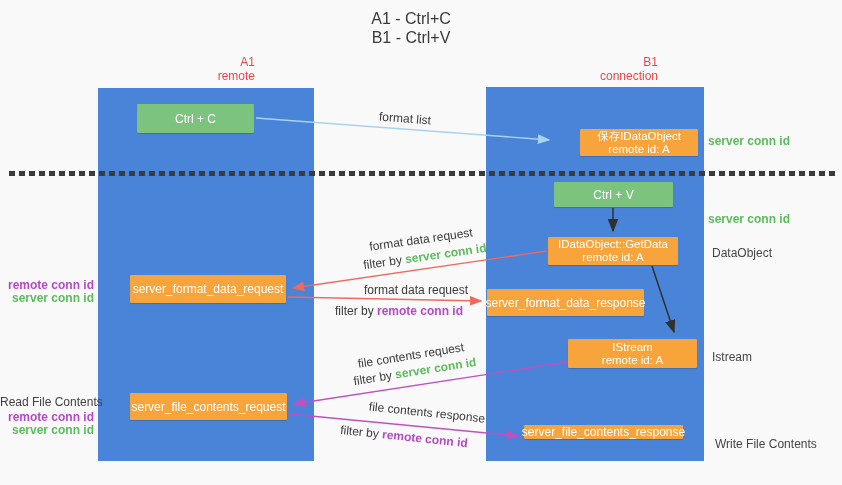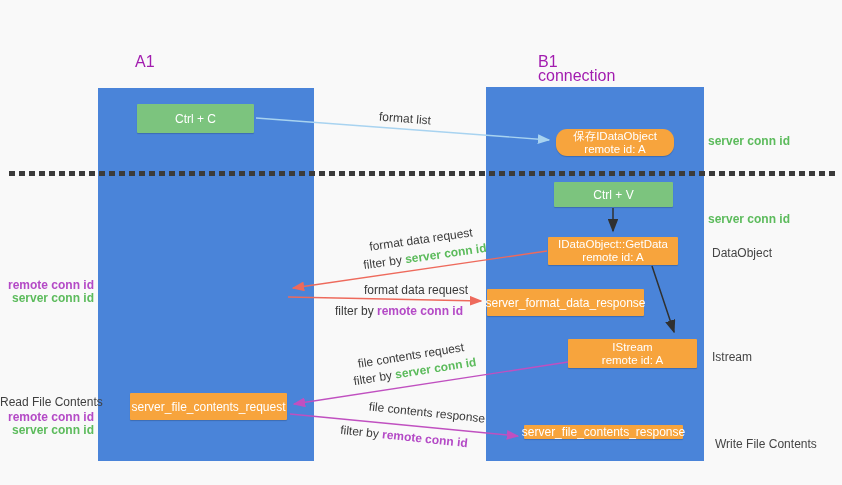--- a/index.html
+++ b/index.html
@@ -4,21 +4,21 @@
 <style>
   html,body{margin:0;padding:0;}
   .canvas{
     position:relative;width:842px;height:485px;background:#f9f9f9;
     font-family:"Liberation Sans",sans-serif;overflow:hidden;color:#3a3a3a;
   }
   .title{
     position:absolute;left:311px;top:9px;width:200px;text-align:center;
     font-size:16px;line-height:19px;color:#3a3a3a;
   }
-  .col-header{position:absolute;width:120px;text-align:left;font-size:16px;line-height:14px;color:#a21caf;}
+  .col-header{position:absolute;width:120px;text-align:right;font-size:12px;line-height:14px;color:#ef4444;}
   .lifeline{position:absolute;background:#4a84d9;}
   .dotted{
     position:absolute;left:9px;top:171px;width:828px;height:5px;
     background:repeating-linear-gradient(90deg,#3b3b3b 0 6px,transparent 6px 10px);
   }
   .arrows{position:absolute;left:0;top:0;pointer-events:none;}
   .node{
     position:absolute;display:flex;flex-direction:column;align-items:center;justify-content:center;
     color:#fff;text-align:center;box-shadow:0 1px 1px rgba(0,0,0,.18);border-radius:1px;
   }
@@ -37,23 +37,28 @@
   .left-pair{position:absolute;width:94px;text-align:right;font-size:12px;line-height:13px;font-weight:bold;white-space:nowrap;}
   .left-pair .purple{color:#b44ac6;}
   .left-pair .green{color:#5cbb5c;}
   .left-plain{position:absolute;width:94px;font-size:12px;color:#3f3f3f;white-space:nowrap;}
 </style>
 </head>
 <body>
 
 <div class="canvas">
 
+  <div class="title">
+    <div>A1 - Ctrl+C</div>
+    <div>B1 - Ctrl+V</div>
+  </div>
 
   <div class="col-header" style="left:135px;top:55px;">
     <div>A1</div>
+    <div>remote</div>
   </div>
   <div class="col-header" style="left:538px;top:55px;">
     <div>B1</div>
     <div>connection</div>
   </div>
 
   <div class="lifeline" style="left:98px;top:88px;width:216px;height:373px;"></div>
   <div class="lifeline" style="left:486px;top:87px;width:218px;height:374px;"></div>
 
   <div class="dotted"></div>
@@ -78,30 +83,33 @@
     <line x1="547" y1="251" x2="293" y2="288" stroke="#ee6a5c" stroke-width="1.4" marker-end="url(#ah-red)"></line>
     <line x1="288" y1="297" x2="481" y2="301" stroke="#ee6a5c" stroke-width="1.4" marker-end="url(#ah-red)"></line>
     <line x1="652" y1="266" x2="674" y2="332" stroke="#303030" stroke-width="1.5" marker-end="url(#ah-black)"></line>
     <line x1="568" y1="362" x2="294" y2="404" stroke="#c050c0" stroke-width="1.4" marker-end="url(#ah-magenta)"></line>
     <line x1="290" y1="414" x2="518" y2="436" stroke="#c050c0" stroke-width="1.4" marker-end="url(#ah-magenta)"></line>
   </svg>
 
   <div class="node green" style="left:137px;top:104px;width:117px;height:29px;">
     <div class="single">Ctrl + C</div>
   </div>
-  <div class="node orange" style="left:556px;top:129px;width:118px;height:27px;border-radius:11px;">
+  <div class="node orange" style="left:580px;top:129px;width:118px;height:27px;">
     <div class="l1">保存IDataObject</div>
     <div class="l2">remote id: A</div>
   </div>
   <div class="node green" style="left:554px;top:182px;width:119px;height:25px;">
     <div class="single">Ctrl + V</div>
   </div>
   <div class="node orange" style="left:548px;top:237px;width:130px;height:28px;">
     <div class="l1">IDataObject::GetData</div>
     <div class="l2">remote id: A</div>
+  </div>
+  <div class="node orange" style="left:130px;top:275px;width:156px;height:28px;">
+    <div class="single">server_format_data_request</div>
   </div>
   <div class="node orange" style="left:487px;top:289px;width:157px;height:27px;">
     <div class="single">server_format_data_response</div>
   </div>
   <div class="node orange" style="left:568px;top:339px;width:129px;height:29px;">
     <div class="l1">IStream</div>
     <div class="l2">remote id: A</div>
   </div>
   <div class="node orange" style="left:130px;top:393px;width:157px;height:27px;">
     <div class="single">server_file_contents_request</div>

